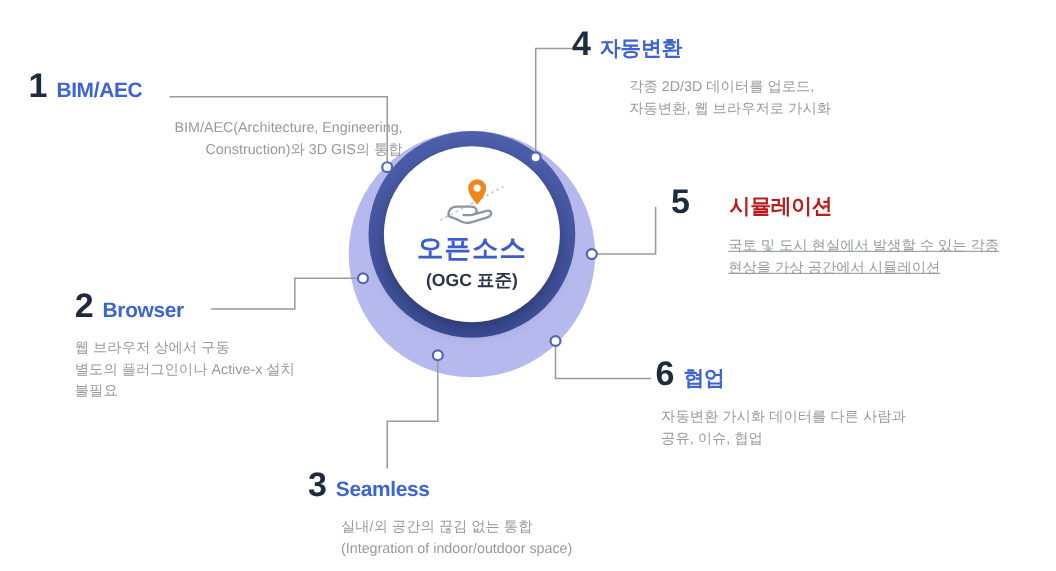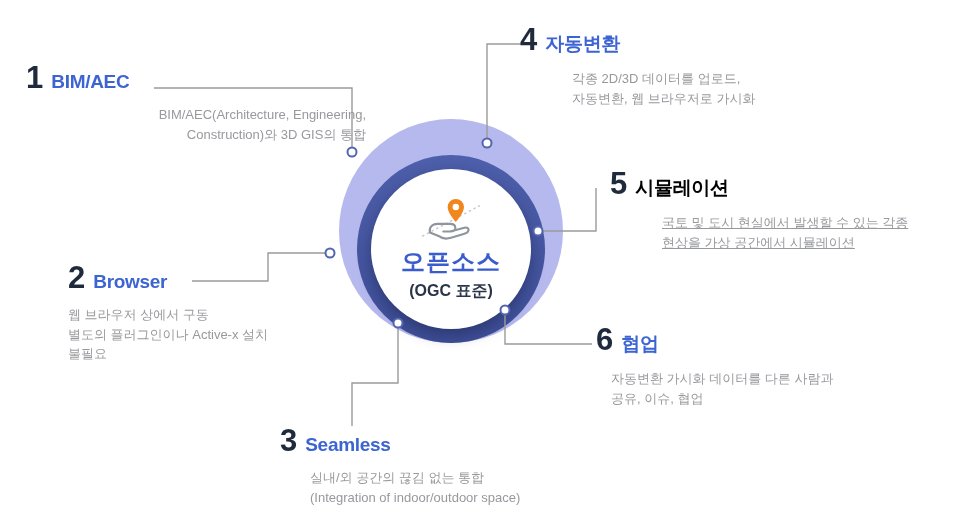--- a/index.html
+++ b/index.html
@@ -5,26 +5,26 @@
   * { margin:0; padding:0; box-sizing:border-box; }
   html,body { background:#ffffff; }
   body { font-family:"Liberation Sans","DejaVu Sans",sans-serif; }
   .canvas { position:relative; width:960px; height:519px; background:#ffffff; overflow:hidden; }
 
   
   .item { position:absolute; }
   .item-head { display:flex; align-items:baseline; gap:9px; }
   .item-number { font-size:31px; font-weight:800; color:#1f2a3d; letter-spacing:-1px; line-height:1; }
   .item-title { font-size:19px; font-weight:800; color:#3c64d2; letter-spacing:-0.3px; }
-  .item--5 .item-title { color:#000000; }
+  .item--5 .item-title { color:#b91c1c;margin-left:28px; }
   .item-desc { margin-top:12px; font-size:13px; color:#97999d; line-height:1.5; white-space:pre-line; }
 
   
-  .circle-outer { position:absolute; left:339px; top:119px; width:224px; height:224px; border-radius:50%;
-                  background:#b5b9ed; display:flex; align-items:flex-end; justify-content:center; }
+  .circle-outer { position:absolute; left:317px; top:119px; width:224px; height:224px; border-radius:50%;
+                  background:#b5b9ed; display:flex; align-items:flex-start; justify-content:center; }
   .circle-mid { width:188px; height:188px; border-radius:50%;
                 background:linear-gradient(180deg,#4e5fab,#3e4e96);
                 display:flex; align-items:center; justify-content:center; }
   .circle-core { width:160px; height:160px; border-radius:50%; background:#ffffff;
                  box-shadow:0 6px 14px rgba(25,35,80,0.5);
                  display:flex; flex-direction:column; align-items:center; justify-content:center; }
   .core-title { font-size:24px; font-weight:800; color:#3a5ccc; letter-spacing:1px; margin-top:2px; }
   .core-subtitle { font-size:16px; font-weight:700; color:#2b3547; margin-top:3px; }
 
   
@@ -113,17 +113,17 @@
     </div>
     <div class="item-desc" style="margin-left:52px;text-decoration:underline;">국토 및 도시 현실에서 발생할 수 있는 각종
 현상을 가상 공간에서 시뮬레이션</div>
   </div>
 
   <div class="item item--6" style="left:596px; top:324px; width:330px;">
     <div class="item-head">
       <span class="item-number">6</span>
       <span class="item-title">협업</span>
     </div>
-    <div class="item-desc" style="margin-left:15px;">자동변환 가시화 데이터를 다른 사람과
+    <div class="item-desc" style="margin-left:5px;">자동변환 가시화 데이터를 다른 사람과
 공유, 이슈, 협업</div>
   </div>
 
 </div>
 
 </body></html>

